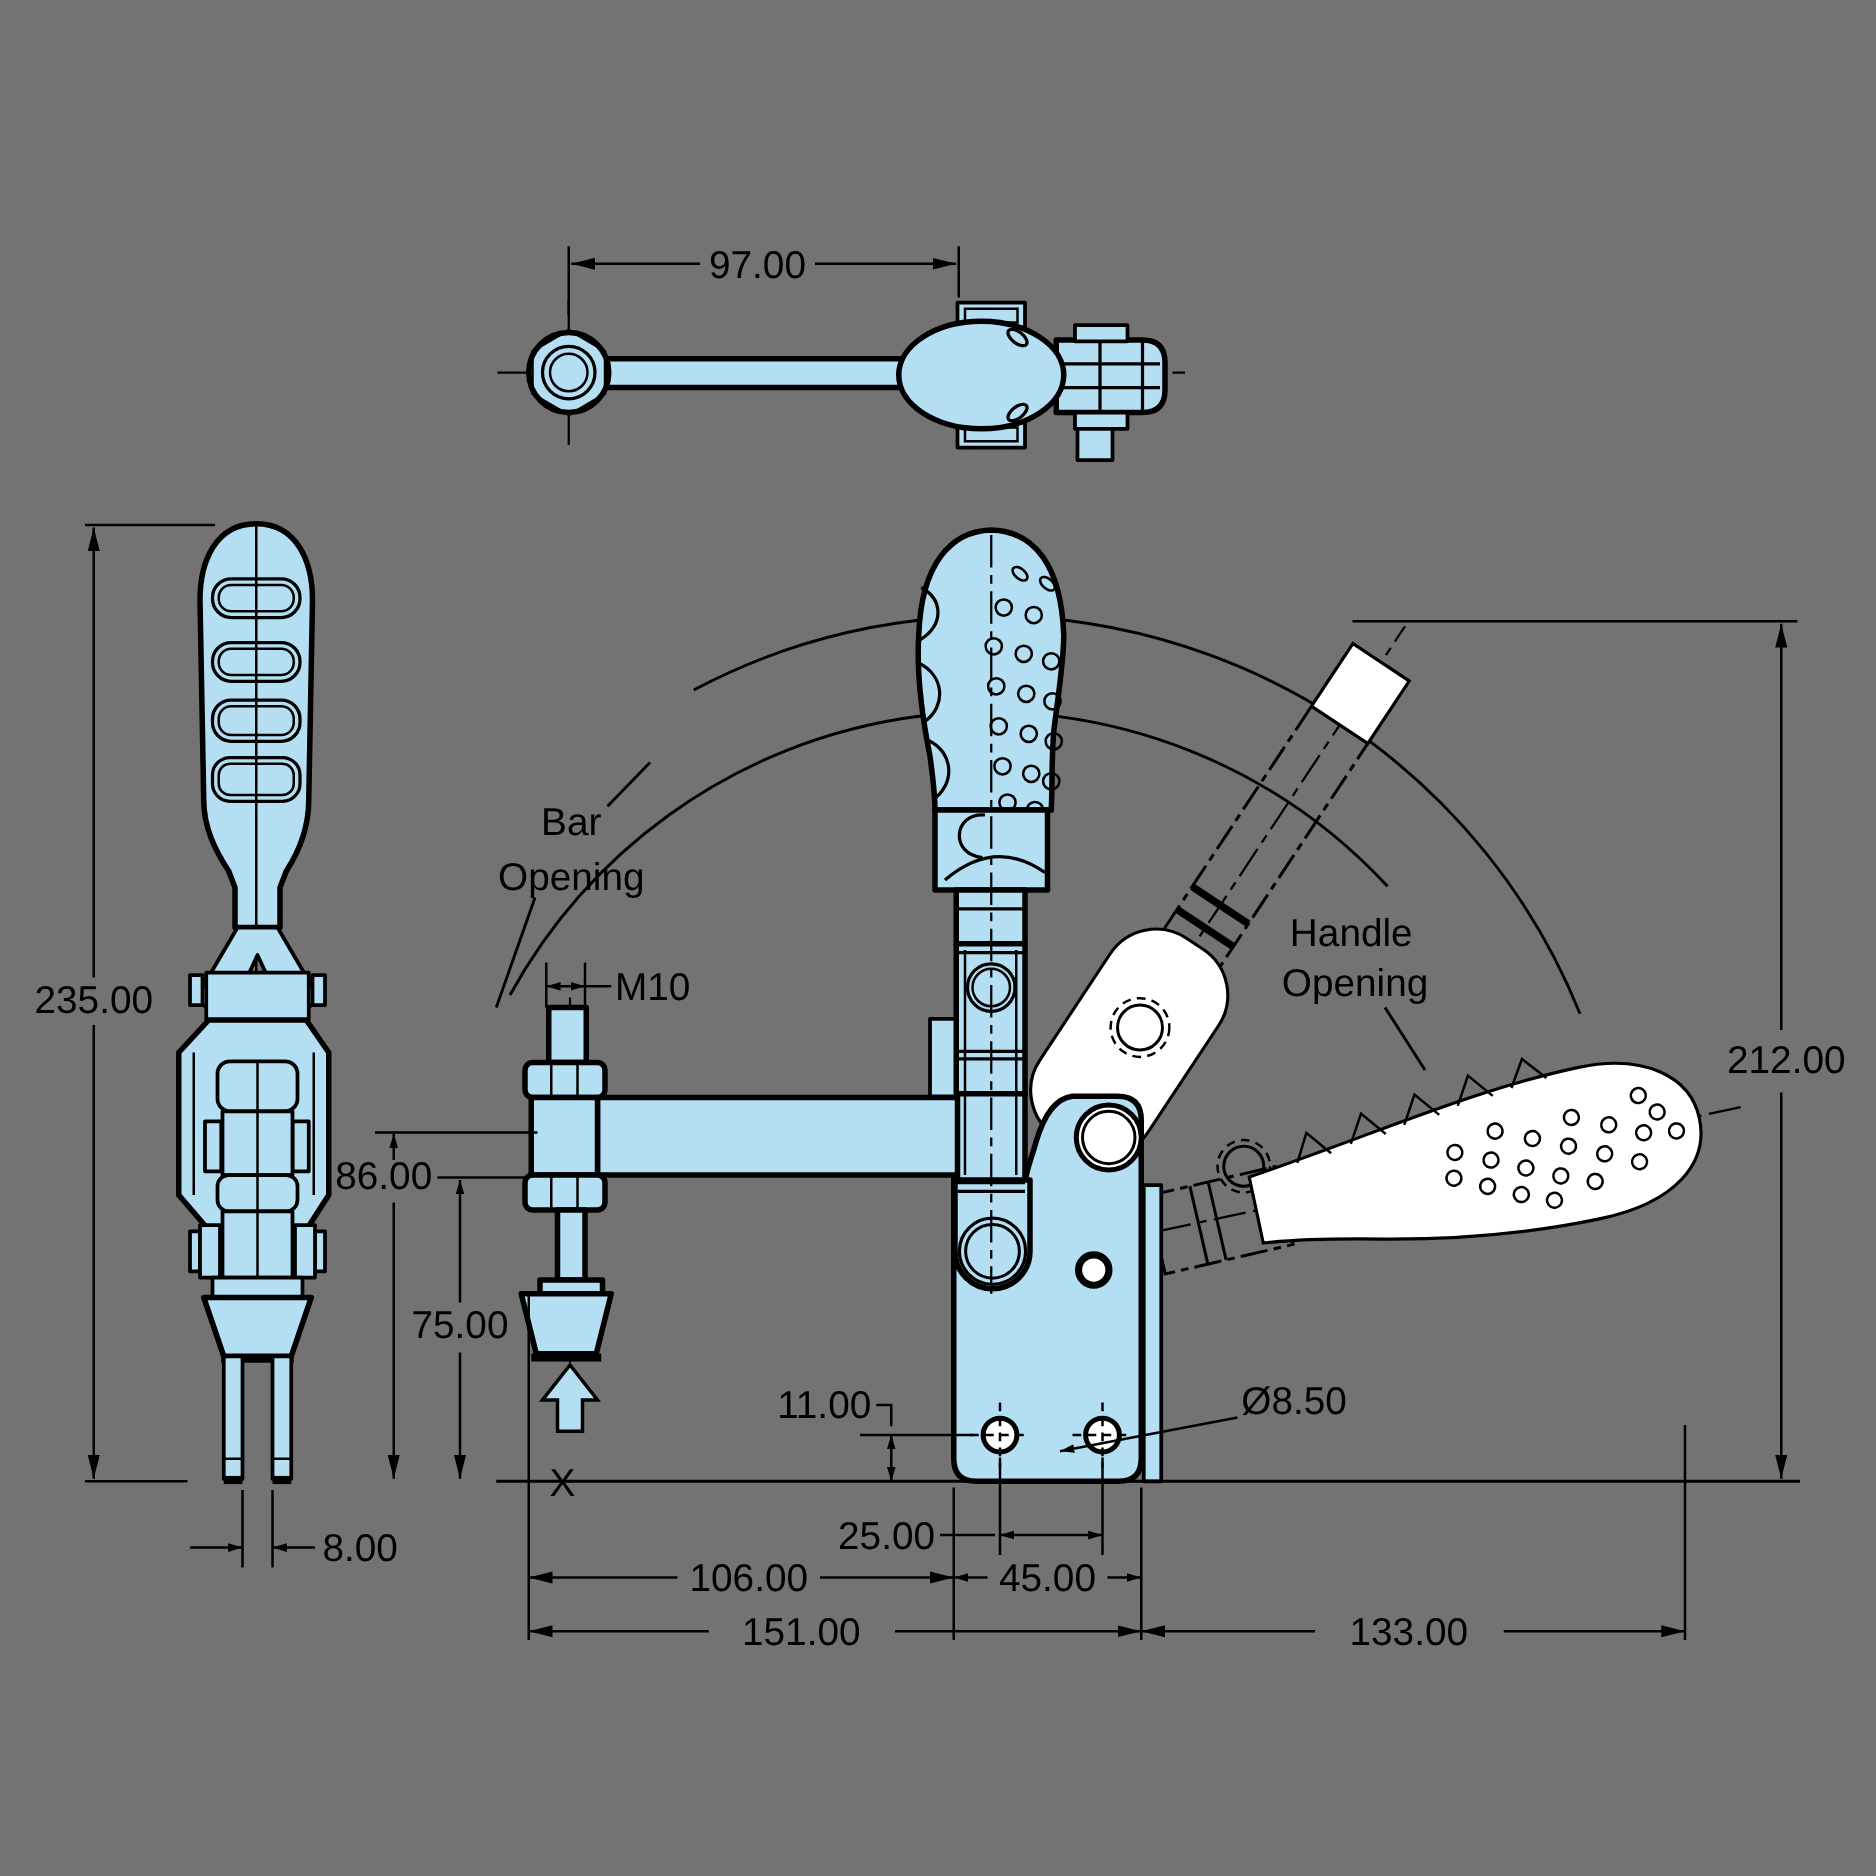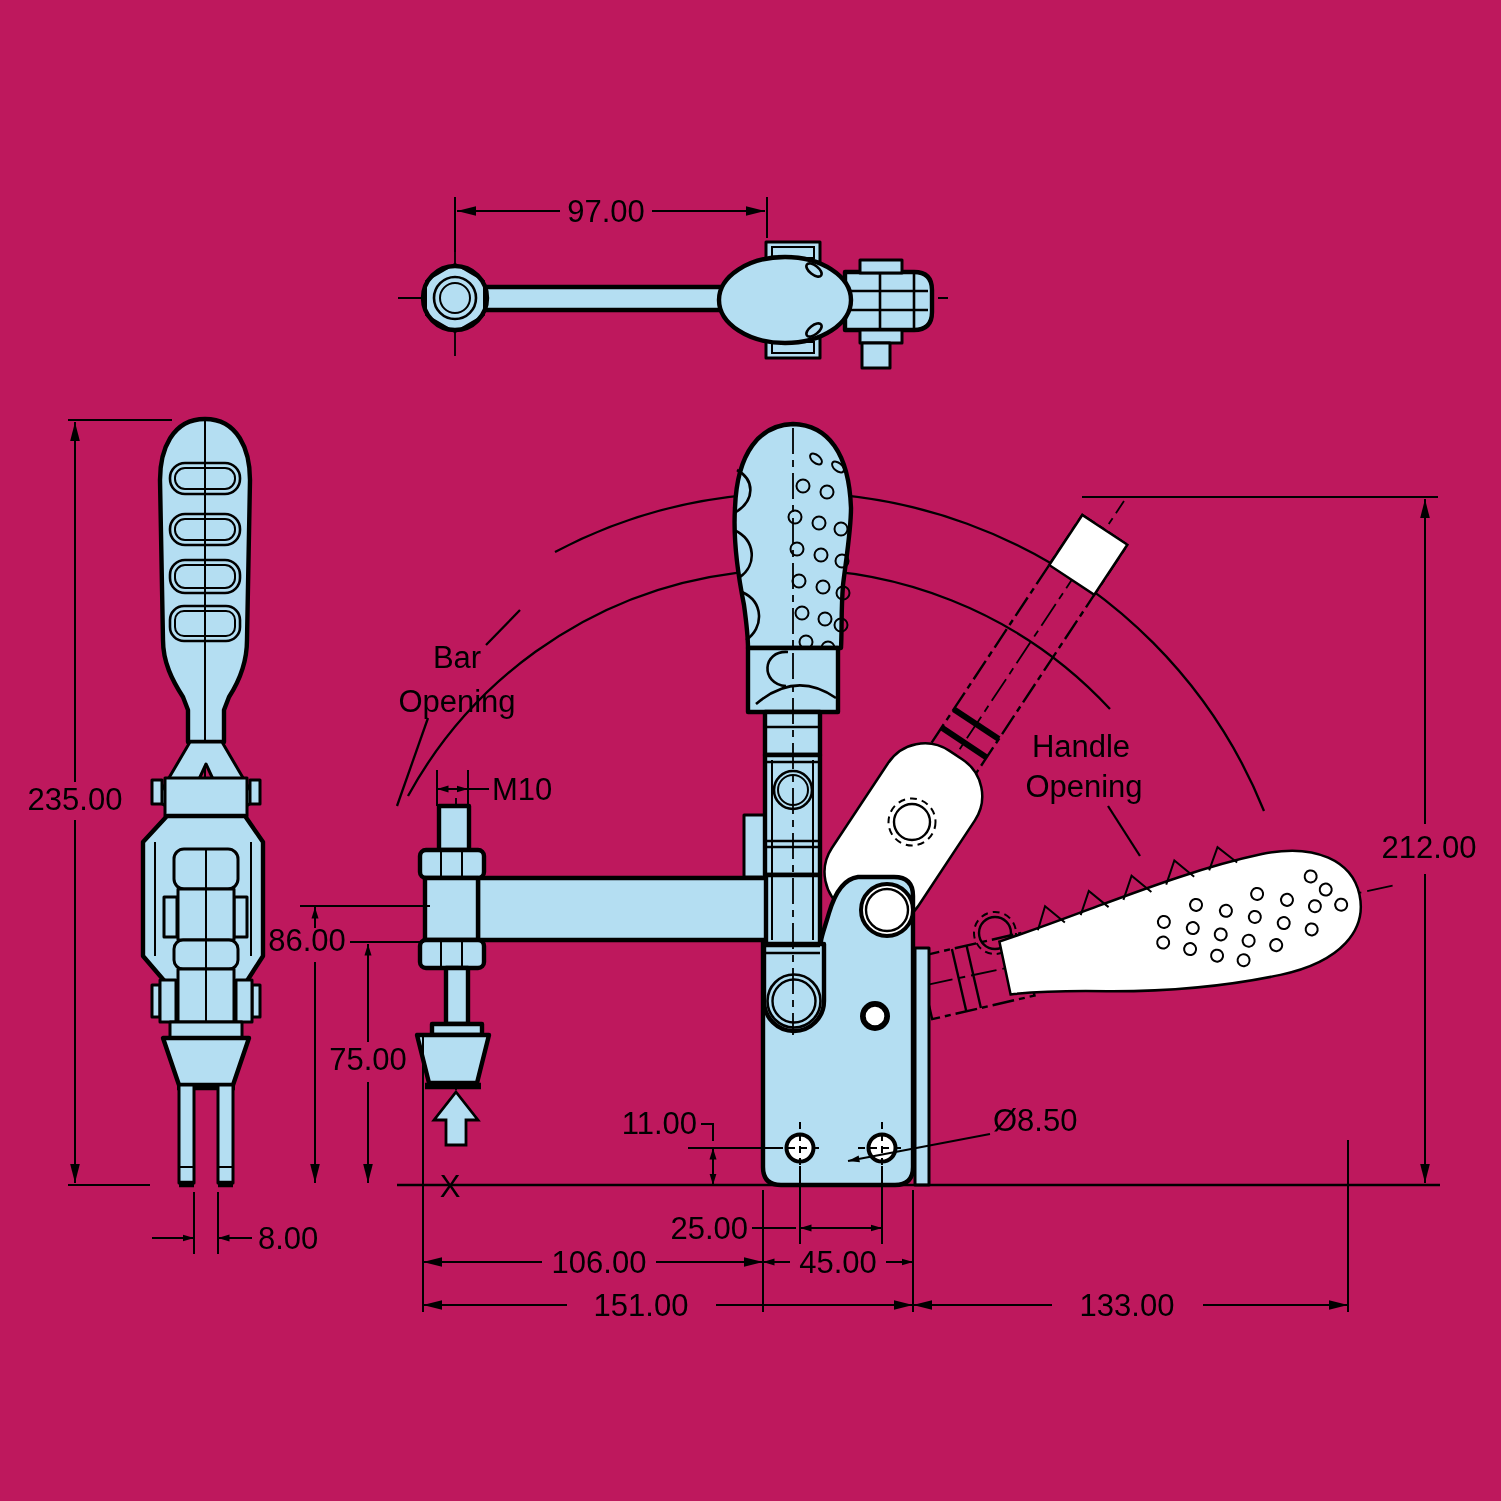--- a/index.html
+++ b/index.html
@@ -1,16 +1,16 @@
 <!DOCTYPE html>
 <html><head>
 <meta charset="utf-8">
 <style>
   html,body{margin:0;padding:0;background:#ffffff;}
-  .stage{width:1501px;height:1501px;background:#be185d;position:relative;font-family:"Liberation Sans",sans-serif;}
+  .stage{width:1501px;height:1501px;background:#737373;position:relative;font-family:"Liberation Sans",sans-serif;}
   svg{display:block;}
   .part{fill:#b4def2;stroke:#000;stroke-width:4.4;stroke-linejoin:round;}
   .part2{fill:#b4def2;stroke:#000;stroke-width:3;stroke-linejoin:round;}
   .p2{fill:none;stroke:#000;stroke-width:2.6;}
   .p3{fill:none;stroke:#000;stroke-width:2;}
   .hole{fill:#fff;stroke:#000;stroke-width:4;}
   .ring{fill:none;stroke:#000;stroke-width:2.4;}
   .dl{fill:none;stroke:#000;stroke-width:2;}
   .ol2{fill:none;stroke:#000;stroke-width:2.3;}
   .cl{fill:none;stroke:#000;stroke-width:1.8;stroke-dasharray:26 6 7 6;}

